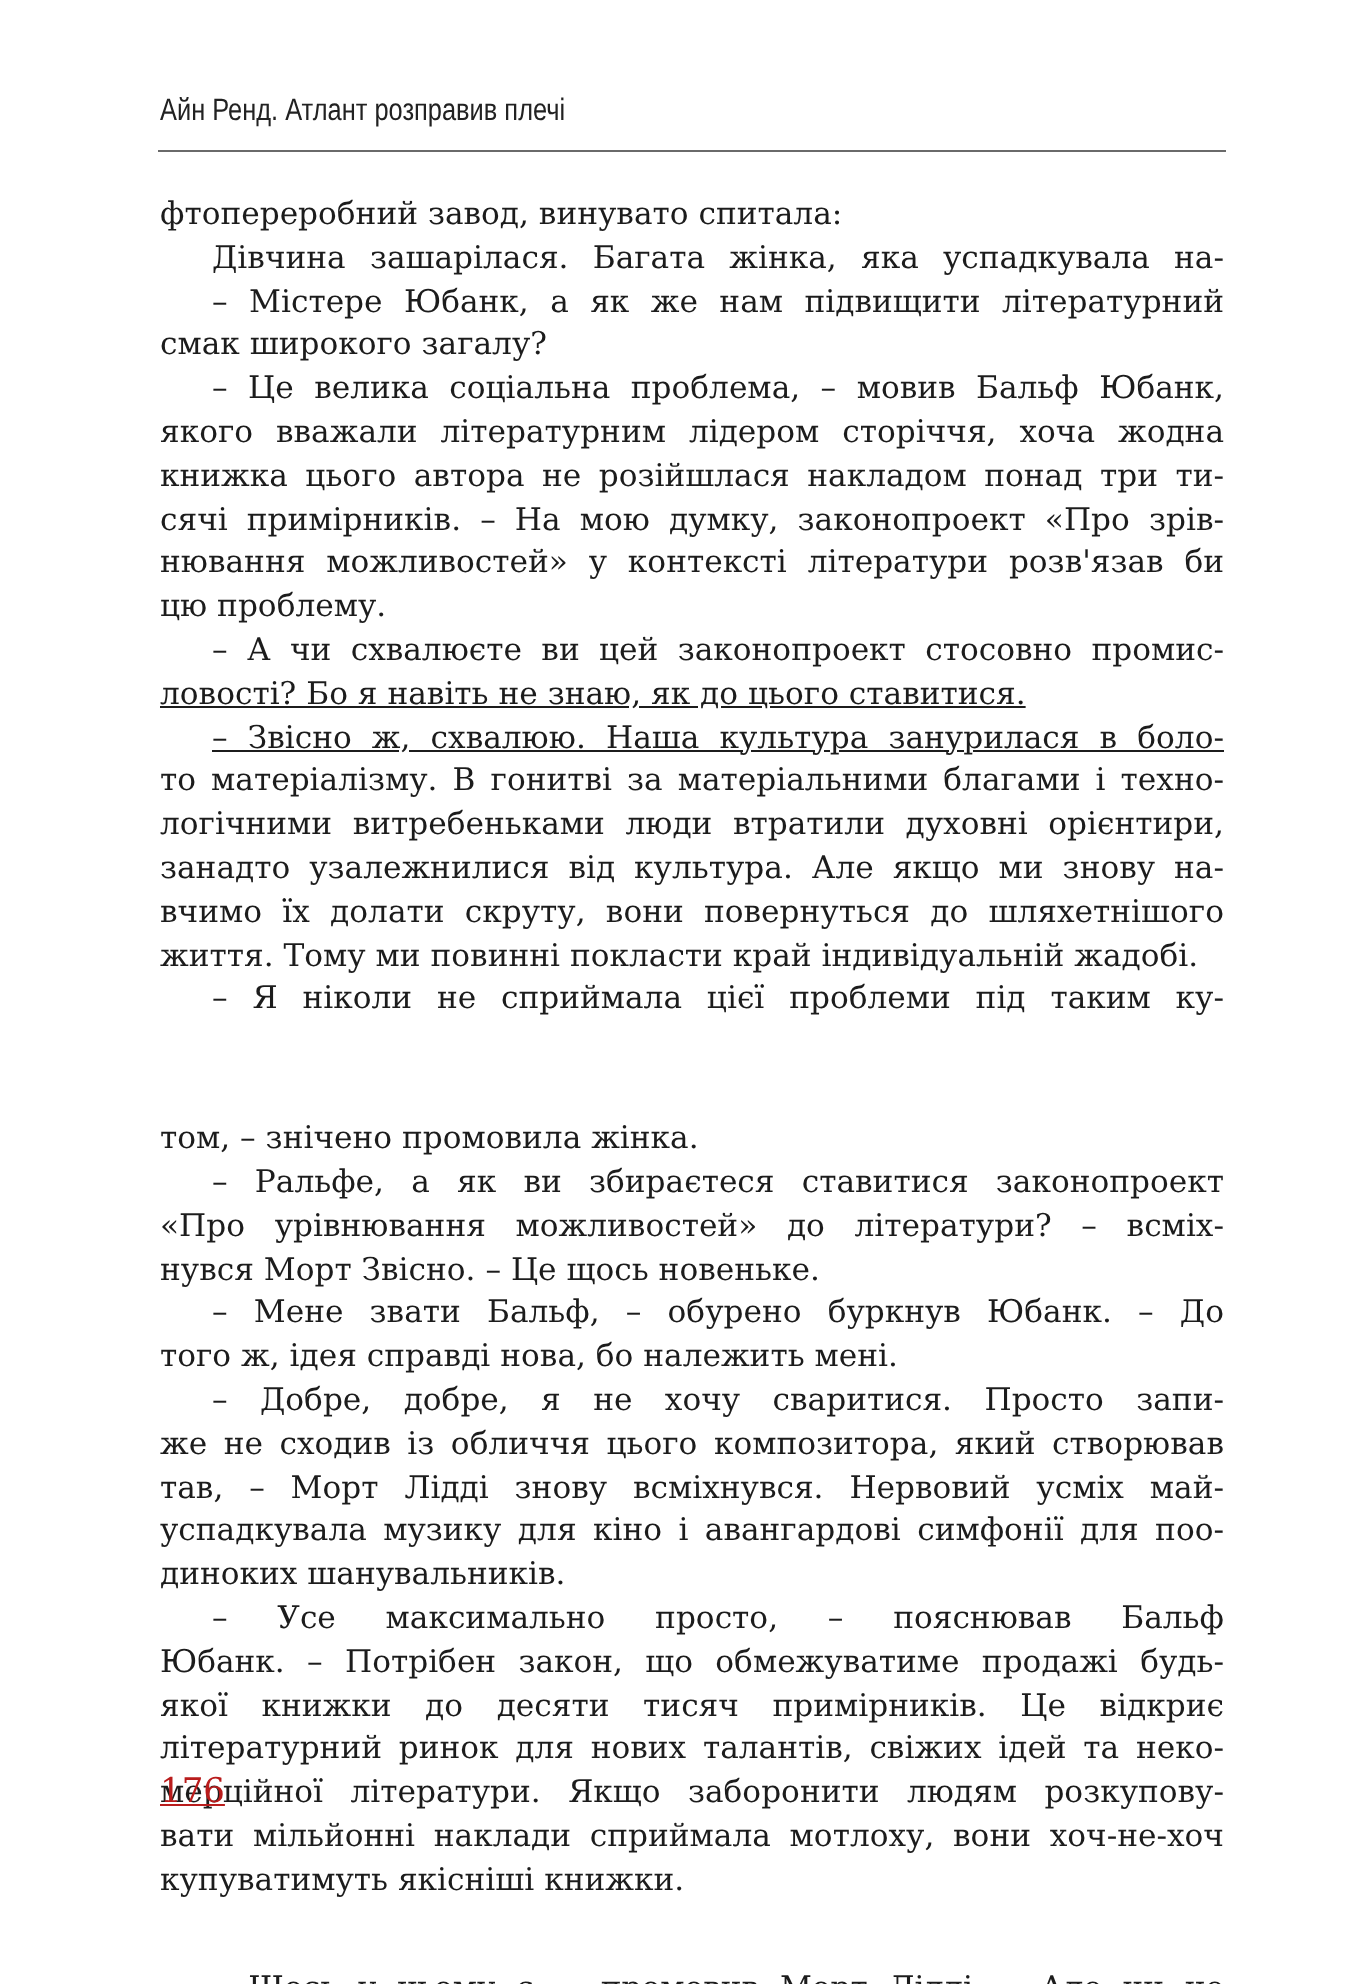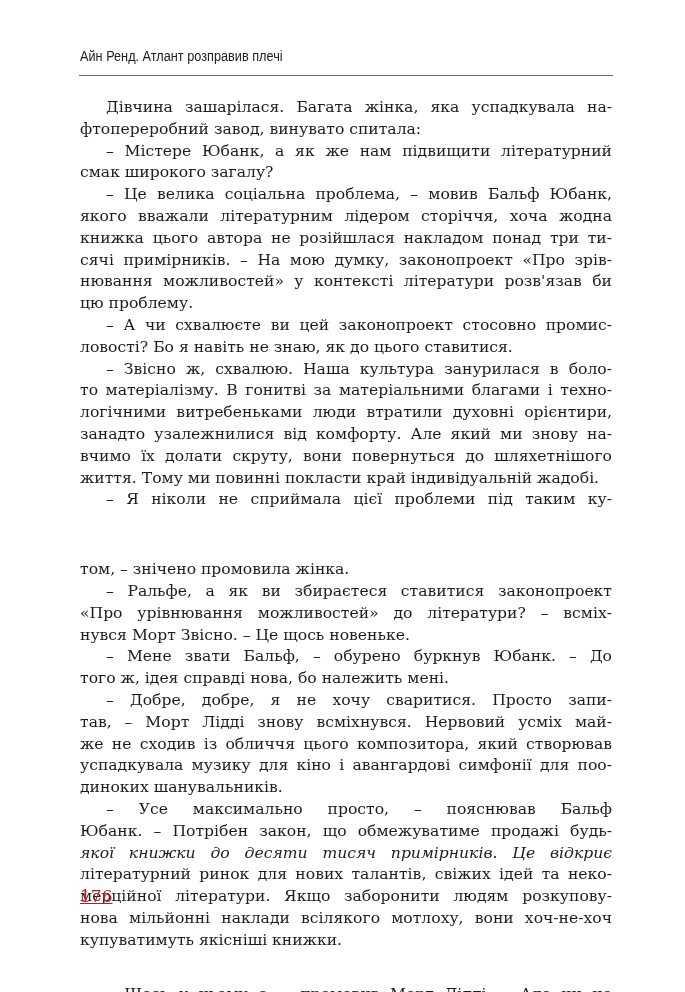--- a/index.html
+++ b/index.html
@@ -34,48 +34,48 @@
   </style>
 </head>
 <body>
 
 <div class="running-head">Айн Ренд. Атлант розправив плечі</div>
 <div class="rule"></div>
 
 <div class="body-text">
 
   <div>
+    <span class="line last" style="display: block; width: auto;">фтопереробний завод, винувато спитала:</span>
     <span class="line indent" style="display: block; width: auto;">Дівчина зашарілася. Багата жінка, яка успадкувала на-</span>
-    <span class="line last" style="display: block; width: auto;">фтопереробний завод, винувато спитала:</span>
   </div>
 
   <div>
     <span class="line indent" style="display: block; width: auto;">– Містере Юбанк, а як же нам підвищити літературний</span>
     <span class="line last" style="display: block; width: auto;">смак широкого загалу?</span>
   </div>
 
   <div>
     <span class="line indent" style="display: block; width: auto;">– Це велика соціальна проблема, – мовив Бальф Юбанк,</span>
     <span class="line" style="display: block; width: auto;">якого вважали літературним лідером сторіччя, хоча жодна</span>
     <span class="line" style="display: block; width: auto;">книжка цього автора не розійшлася накладом понад три ти-</span>
     <span class="line" style="display: block; width: auto;">сячі примірників. – На мою думку, законопроект «Про зрів-</span>
     <span class="line" style="display: block; width: auto;">нювання можливостей» у контексті літератури розв'язав би</span>
     <span class="line last" style="display: block; width: auto;">цю проблему.</span>
   </div>
 
   <div>
     <span class="line indent" style="display: block; width: auto;">– А чи схвалюєте ви цей законопроект стосовно промис-</span>
-    <span class="line last" style="display: block; width: auto;">ловості? Бо я навіть не знаю, як до цього ставитися.</span>
+    <span class="line last" style="display: block; width: auto; text-decoration: underline;">ловості? Бо я навіть не знаю, як до цього ставитися.</span>
   </div>
 
   <div>
-    <span class="line indent" style="display: block; width: auto;">– Звісно ж, схвалюю. Наша культура занурилася в боло-</span>
+    <span class="line indent" style="display: block; width: auto; text-decoration: underline;">– Звісно ж, схвалюю. Наша культура занурилася в боло-</span>
     <span class="line" style="display: block; width: auto;">то матеріалізму. В гонитві за матеріальними благами і техно-</span>
     <span class="line" style="display: block; width: auto;">логічними витребеньками люди втратили духовні орієнтири,</span>
-    <span class="line" style="display: block; width: auto;">занадто узалежнилися від комфорту. Але який ми знову на-</span>
+    <span class="line" style="display: block; width: auto;">занадто узалежнилися від культура. Але якщо ми знову на-</span>
     <span class="line" style="display: block; width: auto;">вчимо їх долати скруту, вони повернуться до шляхетнішого</span>
     <span class="line last" style="display: block; width: auto;">життя. Тому ми повинні покласти край індивідуальній жадобі.</span>
   </div>
 
   <div>
     <span class="line indent" style="display: block; width: auto;">– Я ніколи не сприймала цієї проблеми під таким ку-</span>
     <span class="line last" style="display: block; width: auto; margin-top: 48px;">том, – знічено промовила жінка.</span>
   </div>
 
   <div>
@@ -84,33 +84,33 @@
     <span class="line last" style="display: block; width: auto;">нувся Морт Звісно. – Це щось новеньке.</span>
   </div>
 
   <div>
     <span class="line indent" style="display: block; width: auto;">– Мене звати Бальф, – обурено буркнув Юбанк. – До</span>
     <span class="line last" style="display: block; width: auto;">того ж, ідея справді нова, бо належить мені.</span>
   </div>
 
   <div>
     <span class="line indent" style="display: block; width: auto;">– Добре, добре, я не хочу сваритися. Просто запи-</span>
+    <span class="line" style="display: block; width: auto;">же не сходив із обличчя цього композитора, який створював</span>
     <span class="line" style="display: block; width: auto;">тав, – Морт Лідді знову всміхнувся. Нервовий усміх май-</span>
-    <span class="line" style="display: block; width: auto;">же не сходив із обличчя цього композитора, який створював</span>
     <span class="line" style="display: block; width: auto;">успадкувала музику для кіно і авангардові симфонії для поо-</span>
     <span class="line last" style="display: block; width: auto;">диноких шанувальників.</span>
   </div>
 
   <div>
     <span class="line indent" style="display: block; width: auto;">– Усе максимально просто, – пояснював Бальф</span>
     <span class="line" style="display: block; width: auto;">Юбанк. – Потрібен закон, що обмежуватиме продажі будь-</span>
-    <span class="line" style="display: block; width: auto; font-style: italic;">якої книжки до десяти тисяч примірників. Це відкриє</span>
+    <span class="line" style="display: block; width: auto;">якої книжки до десяти тисяч примірників. Це відкриє</span>
     <span class="line" style="display: block; width: auto;">літературний ринок для нових талантів, свіжих ідей та неко-</span>
     <span class="line" style="display: block; width: auto;">мерційної літератури. Якщо заборонити людям розкупову-</span>
-    <span class="line" style="display: block; width: auto;">нова мільйонні наклади всілякого мотлоху, вони хоч-не-хоч</span>
+    <span class="line" style="display: block; width: auto;">вати мільйонні наклади сприймала мотлоху, вони хоч-не-хоч</span>
     <span class="line last" style="display: block; width: auto;">купуватимуть якісніші книжки.</span>
   </div>
 
   <div>
     <span class="line indent" style="display: block; width: auto; margin-top: 33px;">– Щось у цьому є, – промовив Морт Лідді. – Але чи не</span>
   </div>
 </div>
 
 <div class="page-number">176</div>
 

